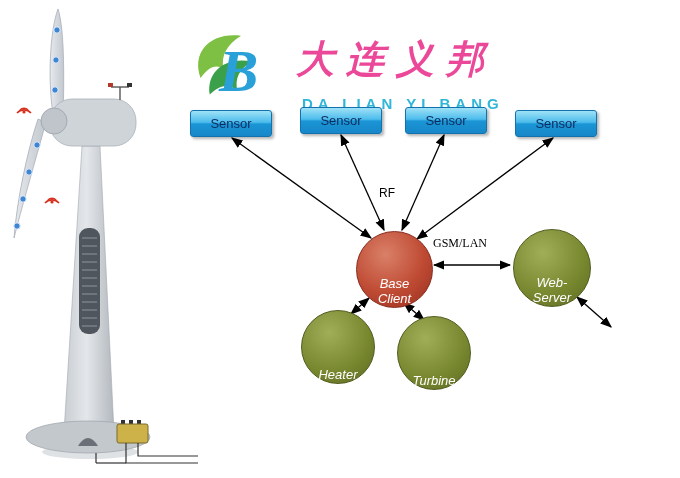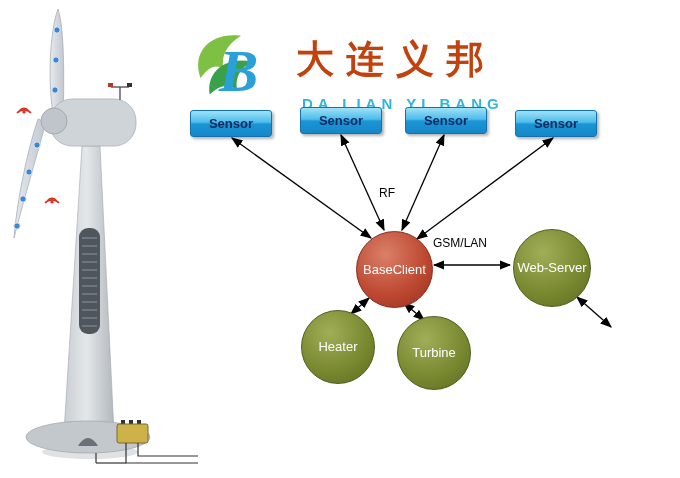--- a/index.html
+++ b/index.html
@@ -13,49 +13,49 @@
   
   #turbine-svg { position:absolute; left:0; top:0; }
 
   
   #arrows-svg { position:absolute; left:0; top:0; z-index:1; }
 
   
   .logo-mark { position:absolute; left:184px; top:24px; z-index:2; }
   .logo-cn {
     position:absolute; left:296px; top:34px; z-index:2;
-    font-size:38px; color:#c2410c; letter-spacing:12px; font-weight:bold;
+    font-size:38px; color:#ec4899; letter-spacing:12px; font-weight:bold;
     white-space:nowrap;
+    font-style:italic;
   }
   .logo-en {
     position:absolute; left:302px; top:95px; z-index:2;
     font-size:15px; font-weight:bold; color:#2fb6d9; letter-spacing:5px;
     white-space:nowrap;
   }
 
   
   .sensor {
     position:absolute; width:80px; height:25px; z-index:2;
     background:linear-gradient(#9fe2f7 0%, #4cbcec 45%, #1a95d5 52%, #1787c9 100%);
     border:1px solid #1272ad; border-radius:3px;
     color:#0d2b5e; font-size:13px;
     display:flex; align-items:center; justify-content:center;
     box-shadow:2px 2px 3px rgba(0,0,0,.3);
-    font-weight:bold;
   }
   #sensor-1 { left:190px; top:110px; }
   #sensor-2 { left:300px; top:107px; }
   #sensor-3 { left:405px; top:107px; }
   #sensor-4 { left:515px; top:110px; }
 
   
   .node {
     position:absolute; border-radius:50%; z-index:2;
-    display:flex; flex-direction:row; align-items:center; justify-content:center;
-    color:#ffffff; font-size:13px; line-height:1.2; text-align:center;
+    display:flex; flex-direction:column; align-items:center; justify-content:flex-end;
+    color:#ffffff; font-size:13px; line-height:1.2; text-align:center;font-style:italic;
   }
   #node-base {
     left:356px; top:231px; width:75px; height:75px;
     background:radial-gradient(circle at 38% 30%, #da8068, #bf4a33 55%, #9a3221 95%);
     border:1px solid #862a1c;
   }
   #node-webserver {
     left:513px; top:229px; width:76px; height:76px;
     background:radial-gradient(circle at 38% 30%, #a0ae58, #78882f 58%, #5e6d22 95%);
     border:1px solid #4f5c1e;
@@ -72,21 +72,21 @@
   }
   #node-client {
     left:599px; top:320px; width:70px; height:70px;
     background:radial-gradient(circle at 38% 30%, #fce6cc, #f4c79b 58%, #e9ae7b 95%);
     border:1px solid #cf9f74; color:#1d1d1d;
   }
 
   
   .edge-label { position:absolute; z-index:3; font-size:12px; color:#000; }
   #label-rf  { left:379px; top:186px; }
-  #label-gsm { left:433px; top:236px; }
+  #label-gsm { left:433px; top:236px;font-family:Liberation Serif, serif; }
 </style>
 </head>
 <body>
 
 <div id="canvas">
 
   <svg id="turbine-svg" width="210" height="478" viewBox="0 0 210 478">
     <defs>
       <linearGradient id="towerGrad" x1="0" y1="0" x2="1" y2="0">
         <stop offset="0" stop-color="#c9ced3"></stop>

